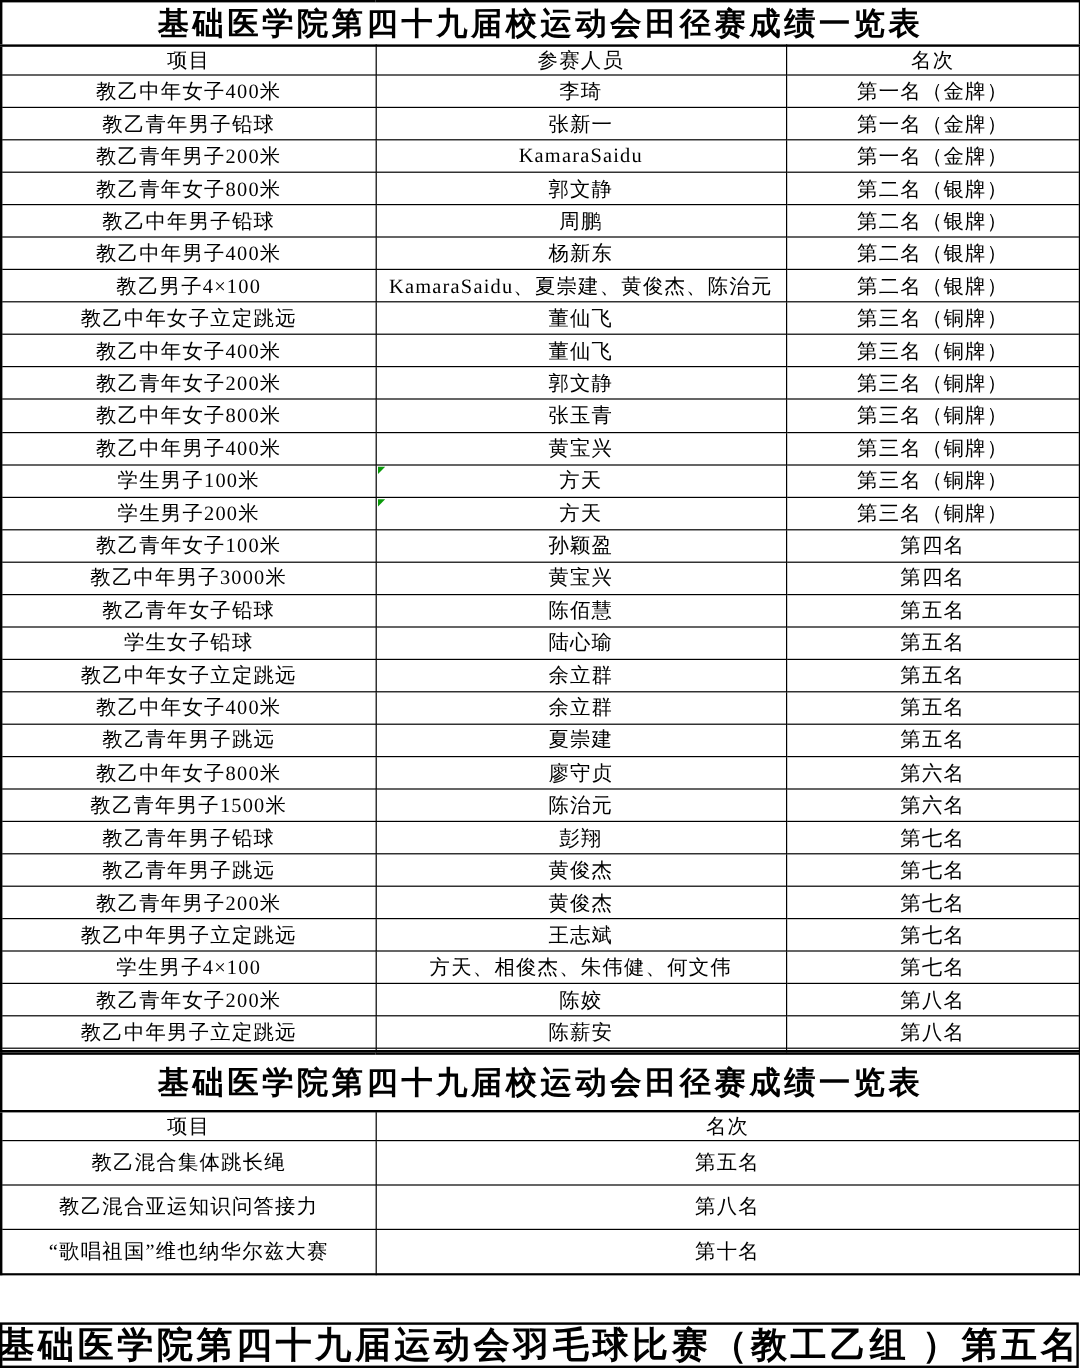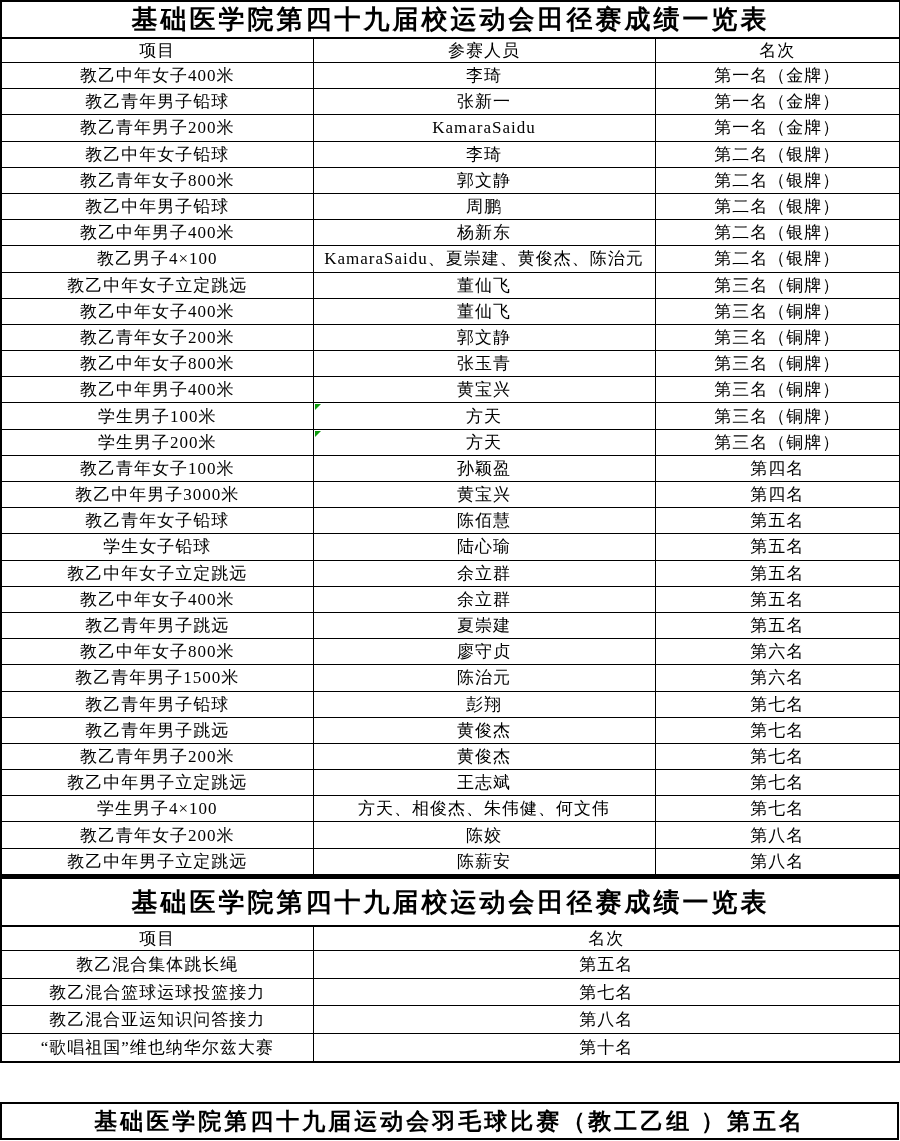--- a/index.html
+++ b/index.html
@@ -64,21 +64,21 @@
     border-right: 6px solid transparent;
   }
   .gap { height: 39px; background: var(--paper); }
   .banner {
     width: 899px;
     height: 38px;
     border: 2px solid var(--line);
     display: flex;
     align-items: center;
     justify-content: center;
-    font-size: 23px;
+    font-size: 30px;
     font-weight: bold;
     letter-spacing: 3px;
     white-space: nowrap;
   }
 </style>
 </head>
 <body>
 
 <div class="page">
 
@@ -108,25 +108,20 @@
           <td>教乙青年男子铅球</td>
           <td>张新一</td>
           <td>第一名（金牌）</td>
         </tr>
         <tr>
           <td>教乙青年男子200米</td>
           <td>KamaraSaidu</td>
           <td>第一名（金牌）</td>
         </tr>
         <tr>
-          <td>教乙中年女子铅球</td>
-          <td>李琦</td>
-          <td>第二名（银牌）</td>
-        </tr>
-        <tr>
           <td>教乙青年女子800米</td>
           <td>郭文静</td>
           <td>第二名（银牌）</td>
         </tr>
         <tr>
           <td>教乙中年男子铅球</td>
           <td>周鹏</td>
           <td>第二名（银牌）</td>
         </tr>
         <tr>
@@ -275,24 +270,20 @@
         <th>项目</th>
         <th>名次</th>
       </tr>
     </thead>
     <tbody id="t2-body">
         <tr>
           <td>教乙混合集体跳长绳</td>
           <td>第五名</td>
         </tr>
         <tr>
-          <td>教乙混合篮球运球投篮接力</td>
-          <td>第七名</td>
-        </tr>
-        <tr>
           <td>教乙混合亚运知识问答接力</td>
           <td>第八名</td>
         </tr>
         <tr>
           <td>“歌唱祖国”维也纳华尔兹大赛</td>
           <td>第十名</td>
         </tr>
       </tbody>
   </table>
 

